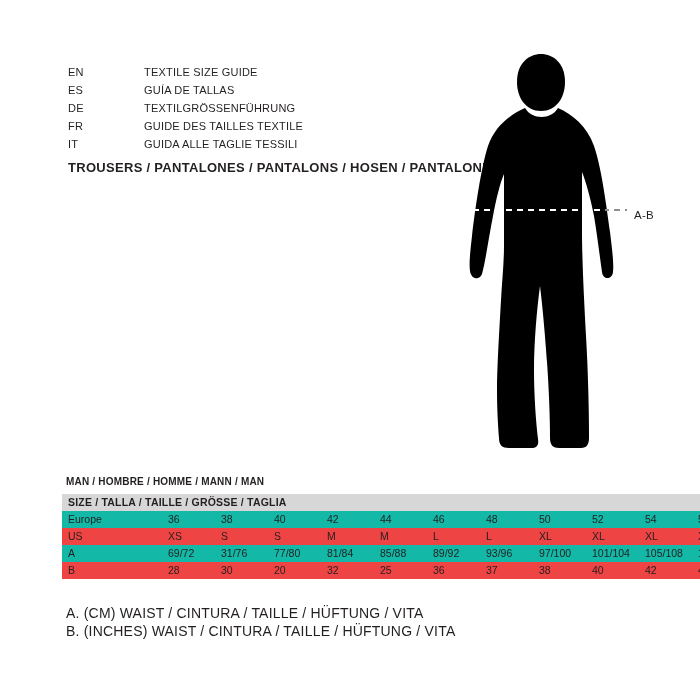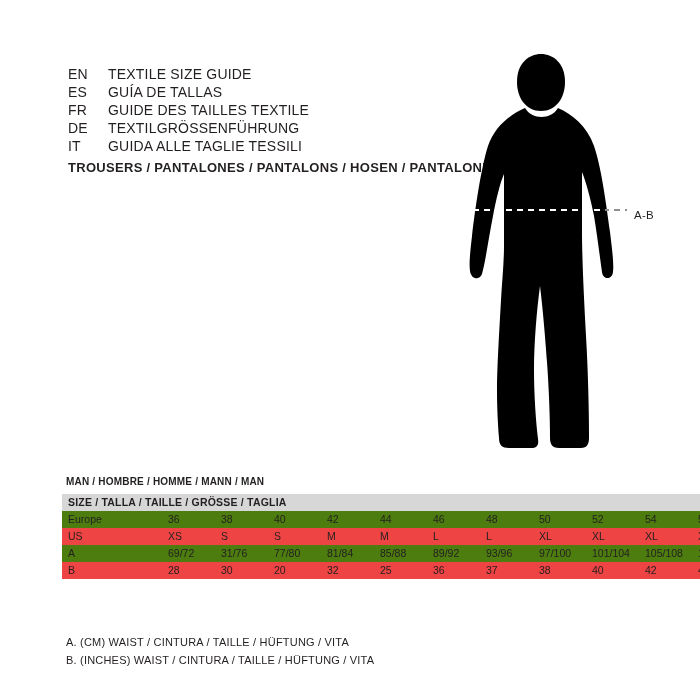--- a/index.html
+++ b/index.html
@@ -26,22 +26,23 @@
   .lang-block {
     position: absolute;
     left: 68px;
     top: 66px;
     width: 400px;
   }
   .lang-row {
     display: flex;
     align-items: baseline;
     height: 18px;
-    font-size: 14px;
-    letter-spacing: 0.2px;
+    font-size: 11px;
+    letter-spacing: 0.2px;
+    gap: 36px;
   }
   .lang-code {
     width: 40px;
     flex: 0 0 40px;
     text-transform: uppercase;
   }
   .lang-text {
     text-transform: uppercase;
   }
   .garment-title {
@@ -101,31 +102,31 @@
     line-height: 17px;
     font-weight: normal;
     white-space: nowrap;
   }
   table.size-table thead th {
     background: #d7d7d7;
     font-weight: bold;
     letter-spacing: 0.2px;
     font-size: 10.5px;
   }
-  table.size-table tbody tr.row-odd td { background: #4d7c0f; }
+  table.size-table tbody tr.row-odd td { background: #14b8a6; }
   table.size-table tbody tr.row-even td { background: #ef4444; }
   .col-label { width: 100px; }
   .col-val { width: 53px; }
 
   
   .footnotes {
     position: absolute;
     left: 66px;
-    top: 633px;
-    font-size: 11px;
+    top: 604px;
+    font-size: 14px;
     letter-spacing: 0.2px;
   }
   .footnote {
     height: 18px;
     line-height: 18px;
     text-transform: uppercase;
   }
 </style>
 </head>
 <body>
@@ -135,26 +136,26 @@
   <div class="lang-block">
     <div class="lang-row">
       <span class="lang-code">EN</span>
       <span class="lang-text">TEXTILE SIZE GUIDE</span>
     </div>
     <div class="lang-row">
       <span class="lang-code">ES</span>
       <span class="lang-text">GUÍA DE TALLAS</span>
     </div>
     <div class="lang-row">
+      <span class="lang-code">DE</span>
+      <span class="lang-text">TEXTILGRÖSSENFÜHRUNG</span>
+    </div>
+    <div class="lang-row">
       <span class="lang-code">FR</span>
       <span class="lang-text">GUIDE DES TAILLES TEXTILE</span>
-    </div>
-    <div class="lang-row">
-      <span class="lang-code">DE</span>
-      <span class="lang-text">TEXTILGRÖSSENFÜHRUNG</span>
     </div>
     <div class="lang-row">
       <span class="lang-code">IT</span>
       <span class="lang-text">GUIDA ALLE TAGLIE TESSILI</span>
     </div>
   </div>
 
   <div class="garment-title">TROUSERS / PANTALONES / PANTALONS / HOSEN / PANTALONI</div>
 
   <div class="figure-wrap">

